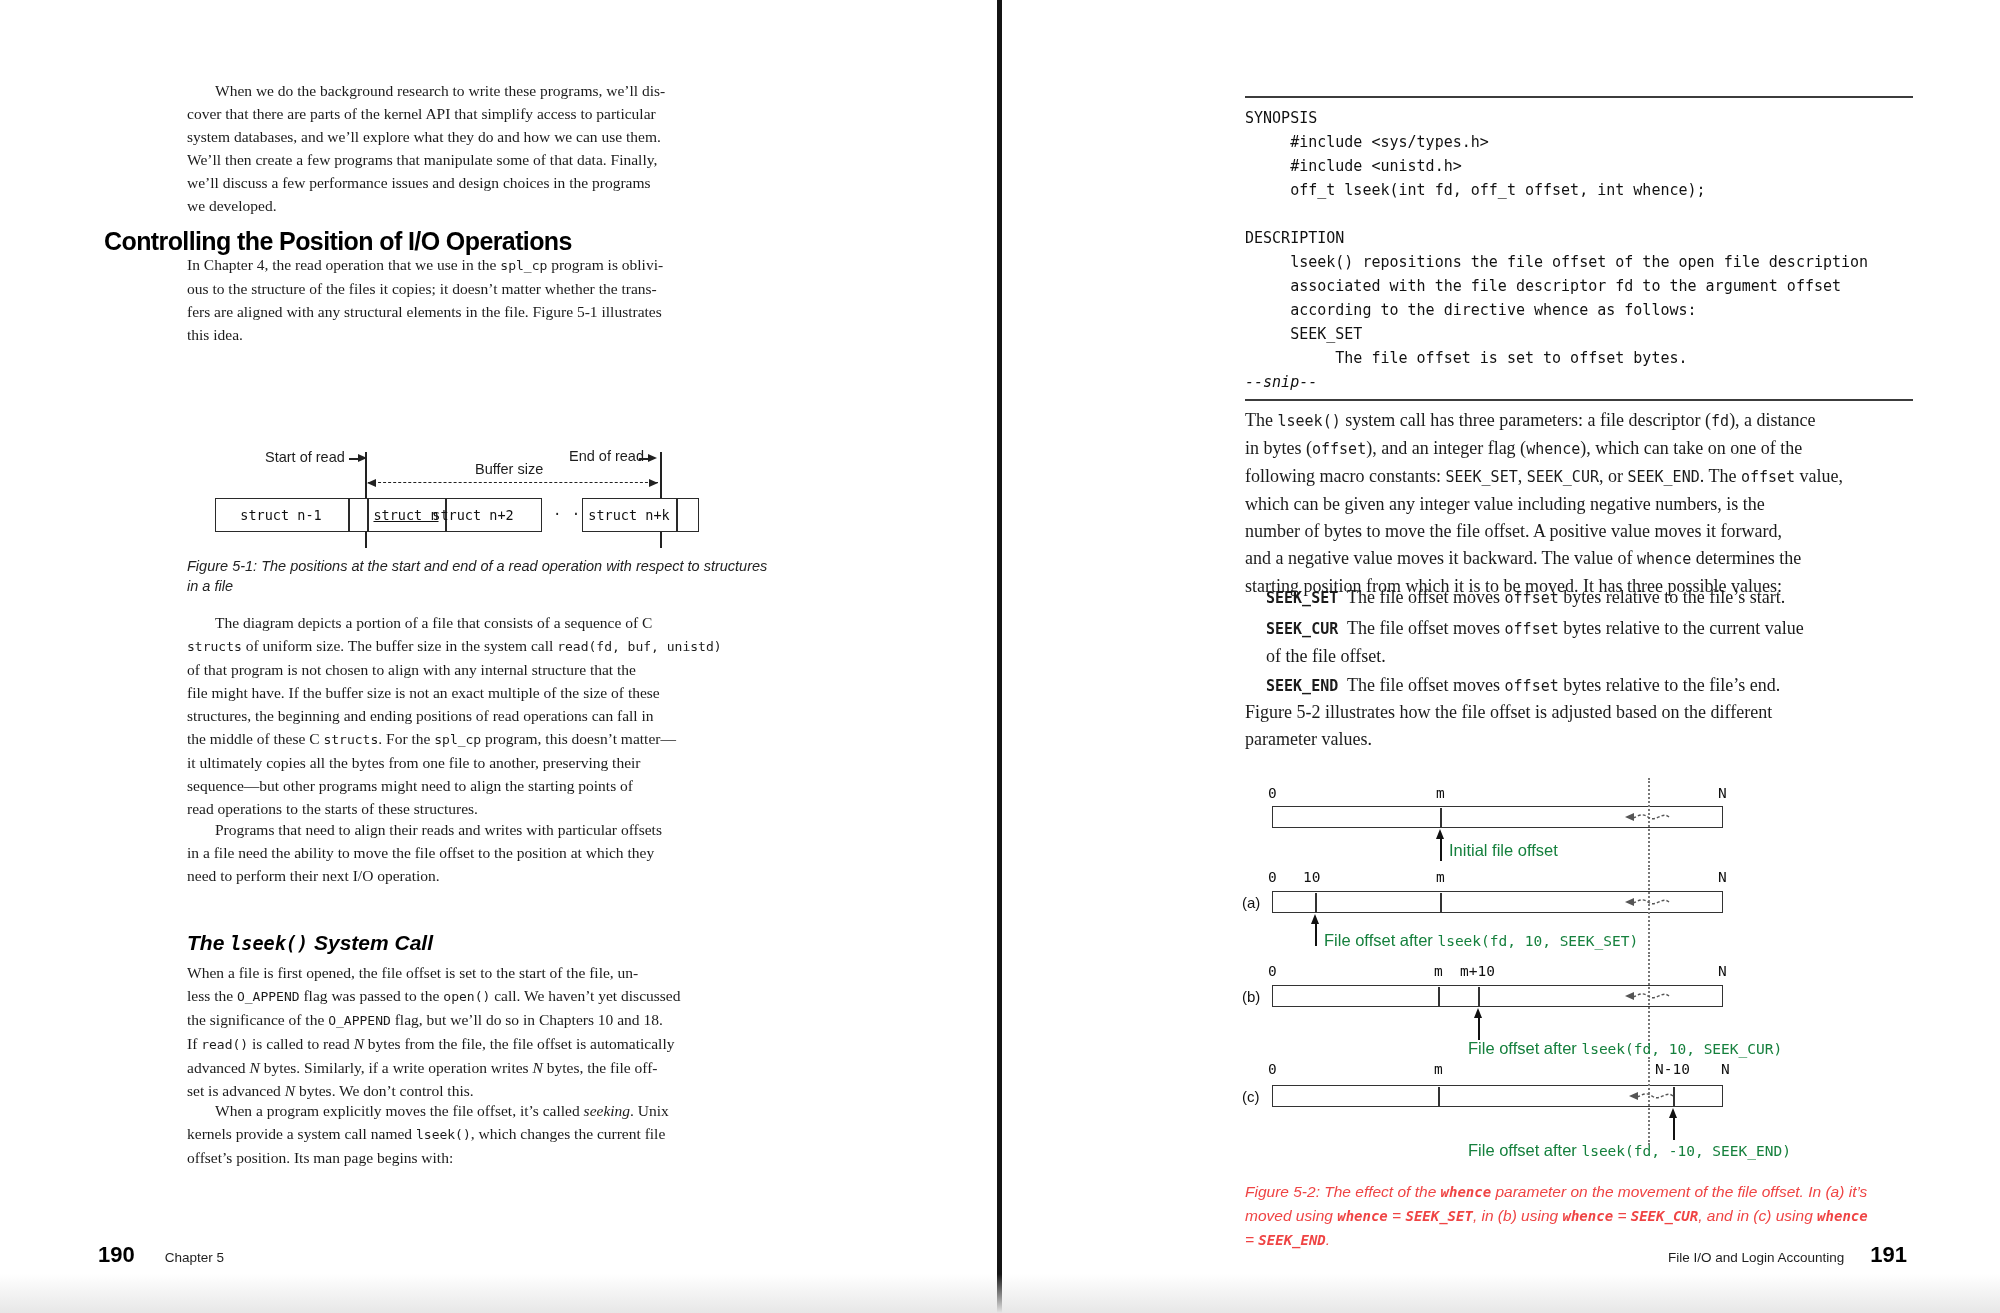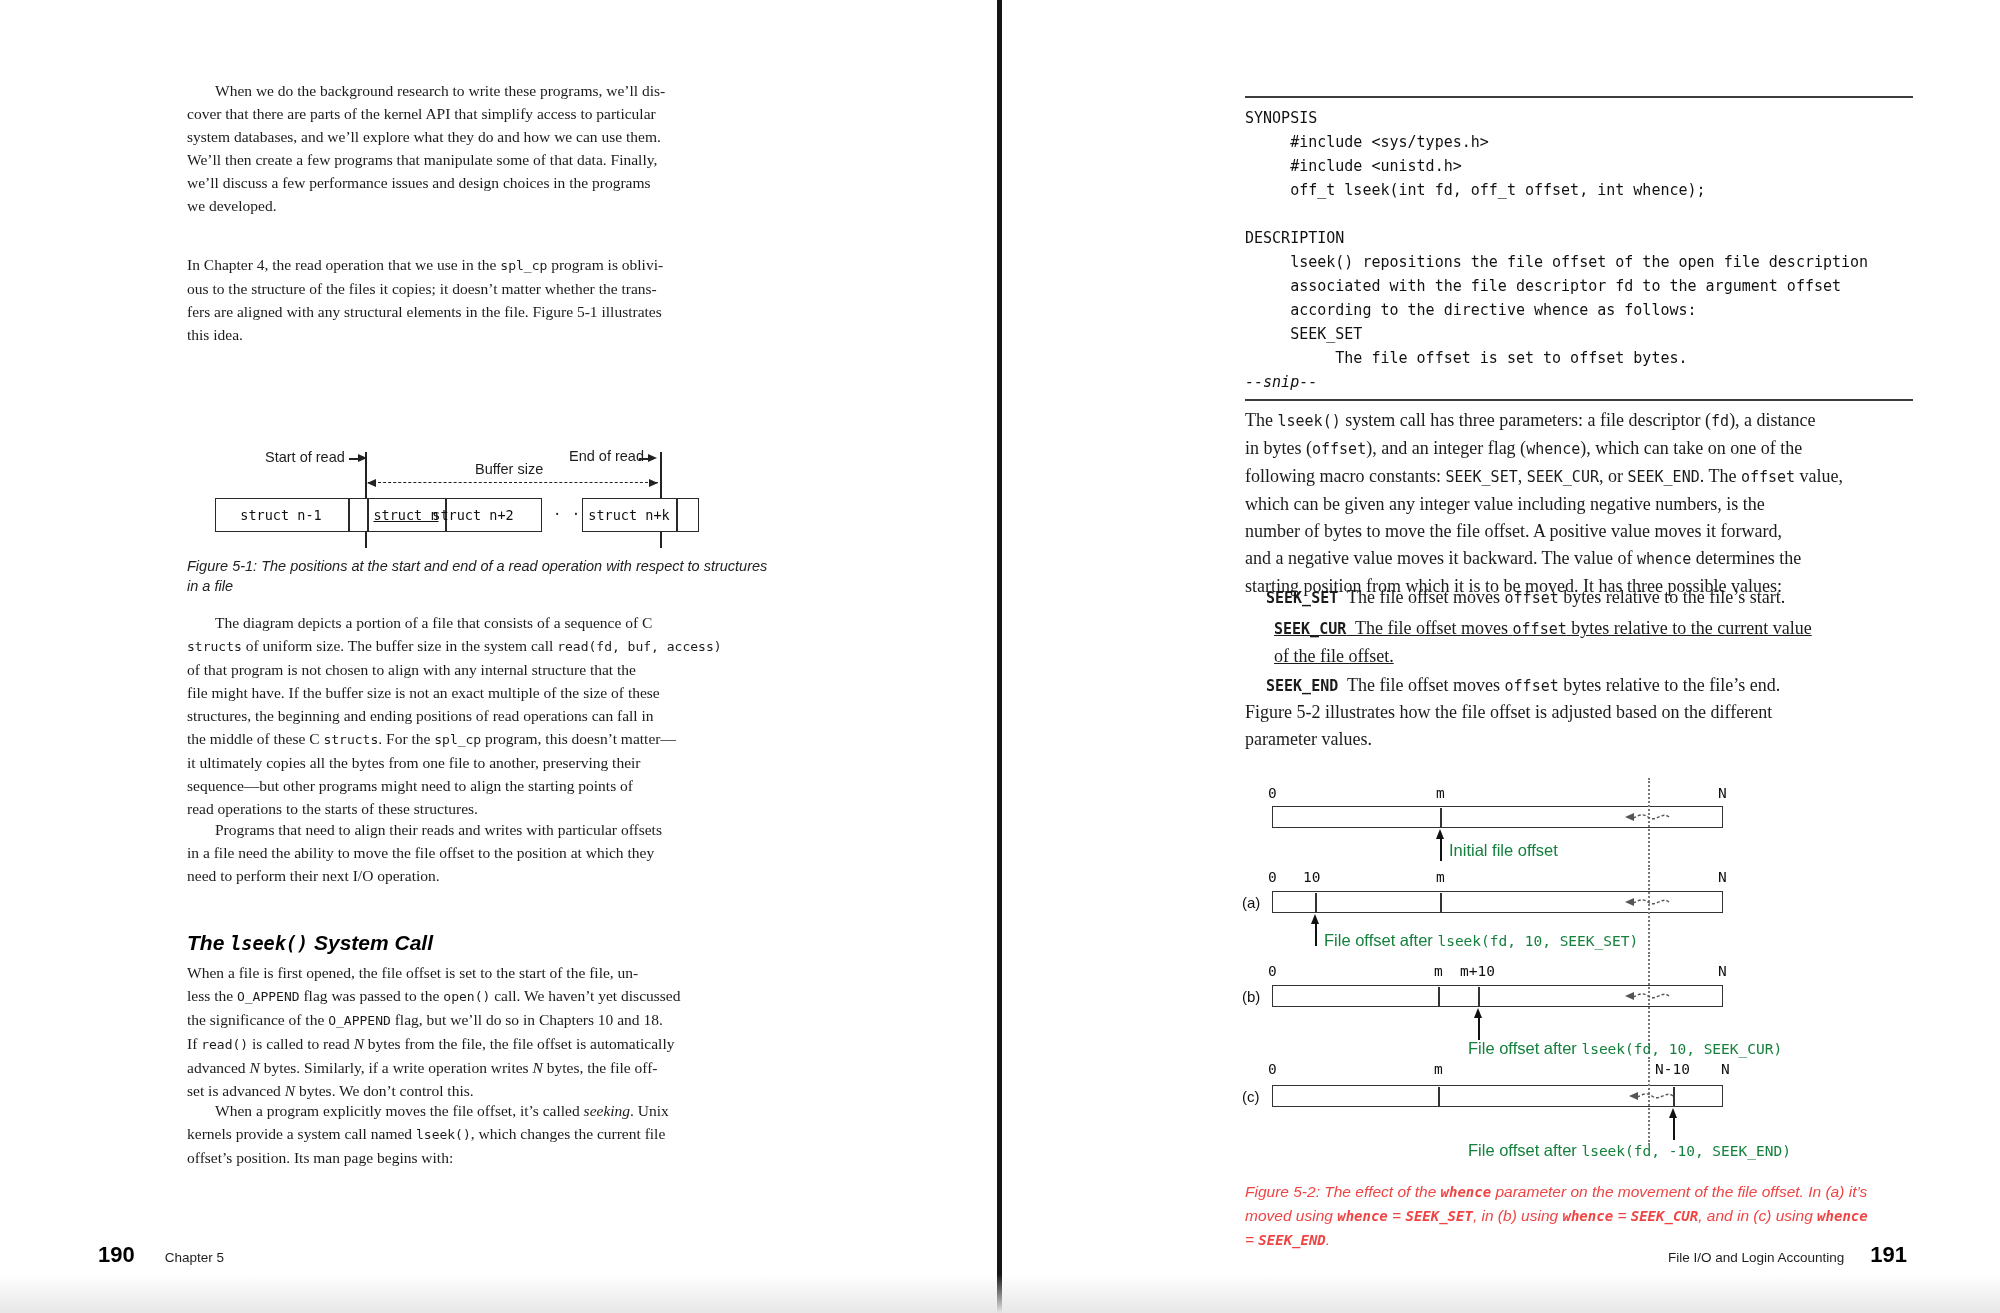--- a/index.html
+++ b/index.html
@@ -76,20 +76,21 @@
 
   <div class="abs" style="left:0;top:0;width:997px;height:1313px;">
 
     <div class="abs body-l indent" style="left:187px;top:79px;">When we do the background research to write these programs, we’ll dis-
 cover that there are parts of the kernel API that simplify access to particular
 system databases, and we’ll explore what they do and how we can use them.
 We’ll then create a few programs that manipulate some of that data. Finally,
 we’ll discuss a few performance issues and design choices in the programs
 we developed.</div>
 
+    <div class="abs h1" style="left:104px;top:227px;">Controlling the Position of I/O Operations</div>
 
     <div class="abs body-l" style="left:187px;top:253px;">In Chapter 4, the read operation that we use in the <code>spl_cp</code> program is oblivi-
 ous to the structure of the files it copies; it doesn’t matter whether the trans-
 fers are aligned with any structural elements in the file. Figure 5-1 illustrates
 this idea.</div>
 
     <div class="abs" style="left:187px;top:448px;width:530px;height:108px;">
       <span class="abs f1-label" style="left:78px;top:1px;">Start of read</span>
       <span class="abs harrow" style="left:162px;top:10px;width:10px;"></span>
       <span class="abs tri-right" style="left:171px;top:6px;"></span>
@@ -118,21 +119,21 @@
       <span class="abs dots" style="left:366px;top:58px;">· · ·</span>
       <div class="abs f1-box" style="left:395px;top:50px;width:117px;height:34px;"></div>
       <span class="abs f1-div" style="left:489px;top:50px;height:34px;"></span>
       <span class="abs f1-boxlabel" style="left:394px;top:59px;">struct n+k</span>
     </div>
 
     <div class="abs cap1" style="left:187px;top:556px;">Figure 5-1: The positions at the start and end of a read operation with respect to structures
 in a file</div>
 
     <div class="abs body-l indent" style="left:187px;top:611px;">The diagram depicts a portion of a file that consists of a sequence of C
-<code>structs</code> of uniform size. The buffer size in the system call <code>read(fd, buf, access)</code>
+<code>structs</code> of uniform size. The buffer size in the system call <code>read(fd, buf, unistd)</code>
 of that program is not chosen to align with any internal structure that the
 file might have. If the buffer size is not an exact multiple of the size of these
 structures, the beginning and ending positions of read operations can fall in
 the middle of these C <code>structs</code>. For the <code>spl_cp</code> program, this doesn’t matter—
 it ultimately copies all the bytes from one file to another, preserving their
 sequence—but other programs might need to align the starting points of
 read operations to the starts of these structures.</div>
     <div class="abs body-l indent" style="left:187px;top:818px;">Programs that need to align their reads and writes with particular offsets
 in a file need the ability to move the file offset to the position at which they
 need to perform their next I/O operation.</div>
@@ -176,21 +177,21 @@
 
     <div class="abs body-r" style="left:243px;top:407px;">The <code>lseek()</code> system call has three parameters: a file descriptor (<code>fd</code>), a distance
 in bytes (<code>offset</code>), and an integer flag (<code>whence</code>), which can take on one of the
 following macro constants: <code>SEEK_SET</code>, <code>SEEK_CUR</code>, or <code>SEEK_END</code>. The <code>offset</code> value,
 which can be given any integer value including negative numbers, is the
 number of bytes to move the file offset. A positive value moves it forward,
 and a negative value moves it backward. The value of <code>whence</code> determines the
 starting position from which it is to be moved. It has three possible values:</div>
 
     <div class="abs def" style="left:264px;top:584px;"><code>SEEK_SET</code>  The file offset moves <code>offset</code> bytes relative to the file’s start.</div>
-    <div class="abs def" style="left:272px;top:615px;text-decoration:underline;"><code>SEEK_CUR</code>  The file offset moves <code>offset</code> bytes relative to the current value
+    <div class="abs def" style="left:264px;top:615px;"><code>SEEK_CUR</code>  The file offset moves <code>offset</code> bytes relative to the current value
 of the file offset.</div>
     <div class="abs def" style="left:264px;top:672px;"><code>SEEK_END</code>  The file offset moves <code>offset</code> bytes relative to the file’s end.</div>
 
     <div class="abs body-r" style="left:243px;top:699px;">Figure 5-2 illustrates how the file offset is adjusted based on the different
 parameter values.</div>
 
     <div class="abs" style="left:238px;top:773px;width:714px;height:400px;">
 
       <span class="abs f2-num" style="left:28px;top:12px;">0</span>
       <span class="abs f2-num" style="left:196px;top:12px;">m</span>

